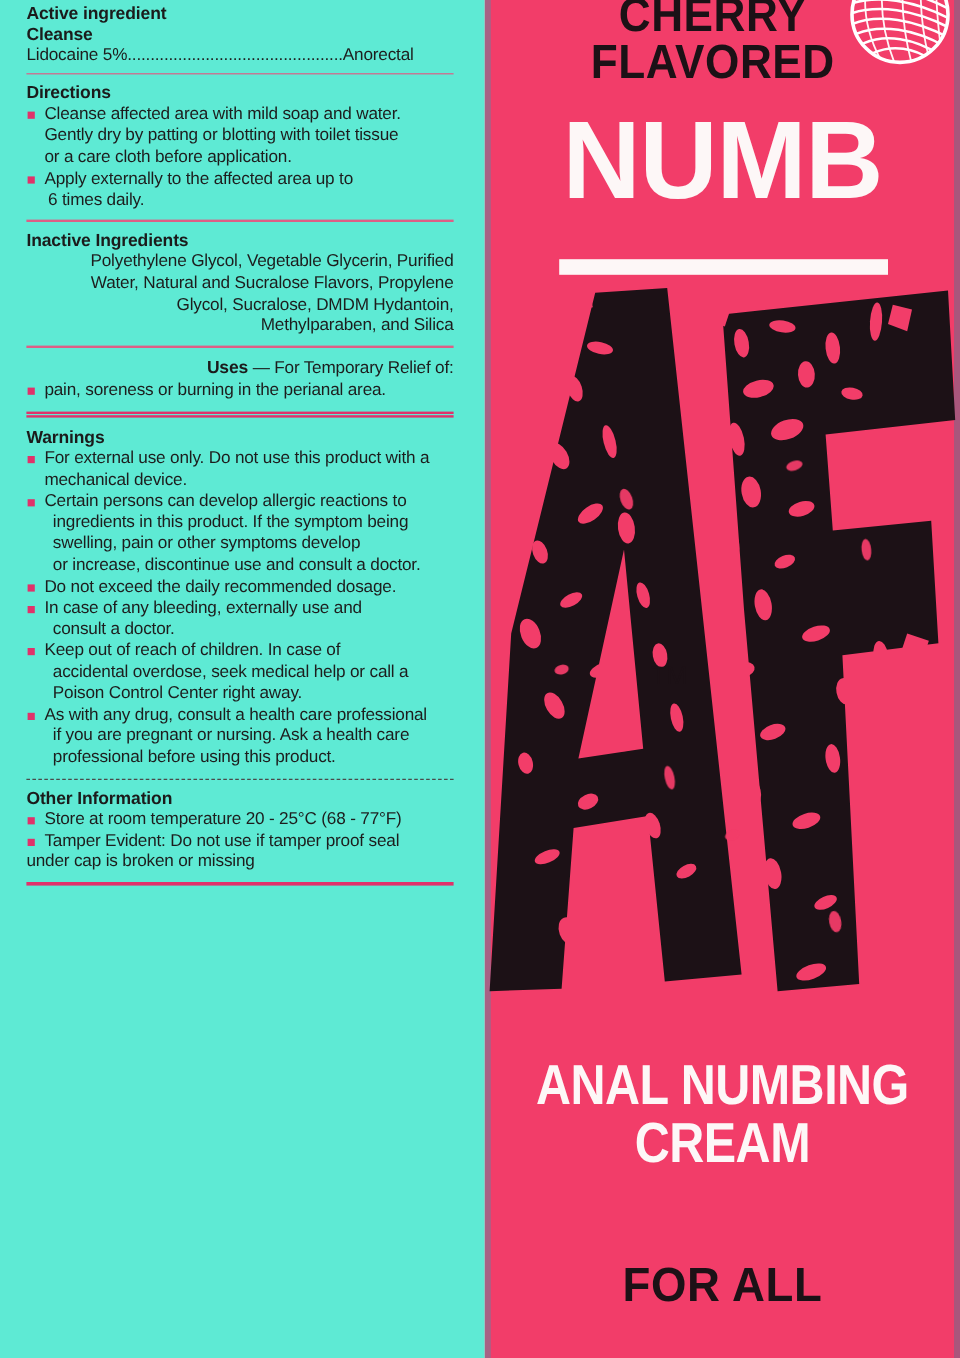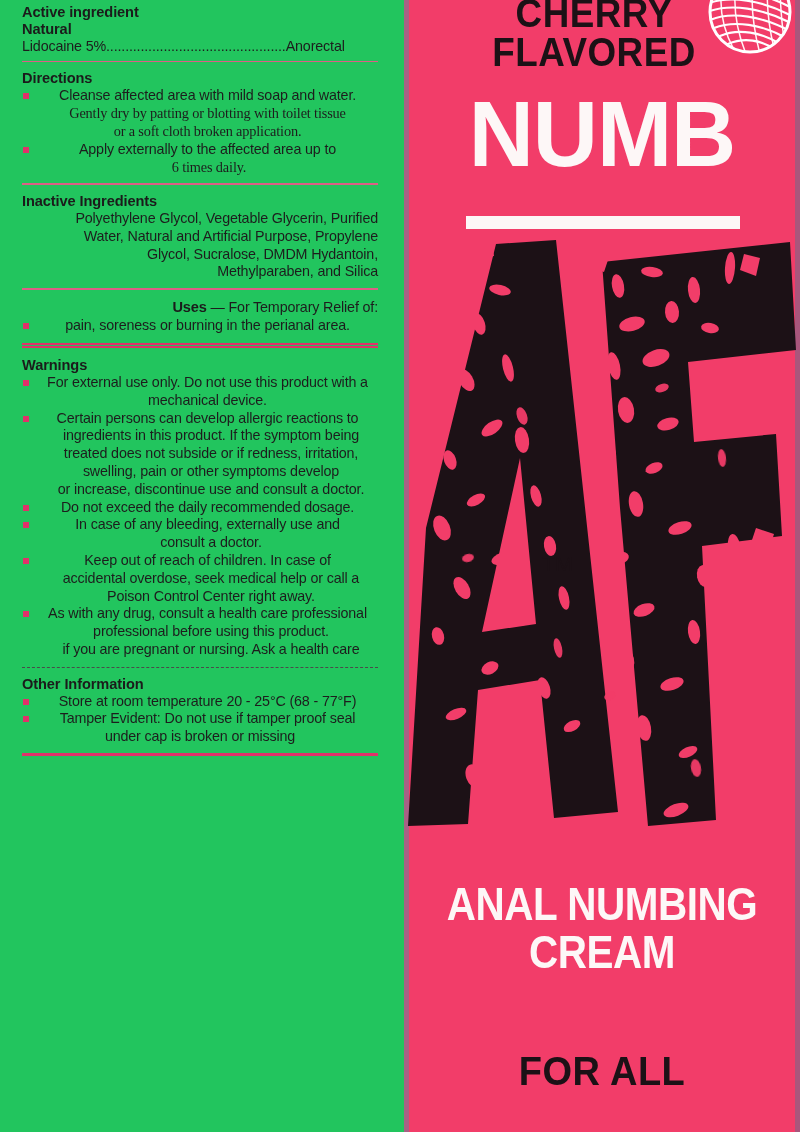--- a/index.html
+++ b/index.html
@@ -18,21 +18,21 @@
     background: #fdfdfd;
   }
 
   
   .facts-panel {
     position: absolute;
     left: 0;
     top: 0;
     width: 404px;
     height: 1132px;
-    background: #22c55e;
+    background: #5eead4;
     box-sizing: border-box;
     padding: 4px 26px 0 22px;
   }
 
   .sec { margin: 0; }
 
   .hd {
     font-weight: bold;
     font-size: 14.6px;
     color: #1b1b1b;
@@ -59,21 +59,20 @@
     letter-spacing: -0.15px;
     white-space: nowrap;
     overflow: hidden;
   }
 
   
   ul.blist {
     list-style: none;
     margin: 0;
     padding: 0;
-    text-align: center;
   }
   ul.blist > li {
     position: relative;
     padding-left: 15px;
     font-size: 14.3px;
     color: #1d1d1d;
     line-height: 1.245;
     letter-spacing: -0.15px;
     margin-bottom: 0px;
   }
@@ -82,21 +81,21 @@
     position: absolute;
     left: 1px;
     top: 6px;
     width: 6px;
     height: 6px;
     background: #e0326a;
   }
   li.hang0 { padding-left: 0; }
   li.hang0::before { display: none; }
 
-  .ln2 { text-indent: 0; font-family: Liberation Serif, serif; }
+  .ln2 { text-indent: 0; }
 
   
   .div-thick {
     height: 3px;
     background: #e0326a;
     margin: 7px 0 8px 0;
   }
   .div-thin {
     height: 1.6px;
     background: #dd5f86;
@@ -227,43 +226,43 @@
 </style>
 </head>
 <body>
 
 <div id="label">
 
   <div class="facts-panel">
 
     <div class="sec">
       <div class="hd">Active ingredient</div>
-      <div class="hd">Natural</div>
+      <div class="hd">Cleanse</div>
       <div class="dotline">Lidocaine 5%...............................................Anorectal</div>
     </div>
 
     <div class="div-thin"></div>
 
     <div class="sec">
       <div class="hd">Directions</div>
       <ul class="blist">
         <li>Cleanse affected area with mild soap and water.</li>
         <li class="hang0 ln2" style="padding-left:15px">Gently dry by patting or blotting with toilet tissue</li>
-        <li class="hang0 ln2" style="padding-left:15px">or a soft cloth broken application.</li>
+        <li class="hang0 ln2" style="padding-left:15px">or a care cloth before application.</li>
         <li>Apply externally to the affected area up to</li>
         <li class="hang0 ln2" style="padding-left:18px">6 times daily.</li>
       </ul>
     </div>
 
     <div class="div-thin"></div>
 
     <div class="sec">
       <div class="hd">Inactive Ingredients</div>
       <div class="body-txt">Polyethylene Glycol, Vegetable Glycerin, Purified</div>
-      <div class="body-txt">Water, Natural and Artificial Purpose, Propylene</div>
+      <div class="body-txt">Water, Natural and Sucralose Flavors, Propylene</div>
       <div class="body-txt">Glycol, Sucralose, DMDM Hydantoin,</div>
       <div class="body-txt">Methylparaben, and Silica</div>
     </div>
 
     <div class="div-thin"></div>
 
     <div class="sec">
       <div class="body-txt">
         <span class="hd-inline">Uses</span>
         <span>— For Temporary Relief of:</span>
@@ -279,36 +278,35 @@
     </div>
 
     <div class="sec">
       <div class="hd">Warnings</div>
       <ul class="blist">
         <li>For external use only. Do not use this product with a</li>
         <li class="hang0" style="padding-left:15px">mechanical device.</li>
 
         <li>Certain persons can develop allergic reactions to</li>
         <li class="hang0" style="padding-left:22px">ingredients in this product. If the symptom being</li>
-        <li class="hang0" style="padding-left:22px">treated does not subside or if redness, irritation,</li>
         <li class="hang0" style="padding-left:22px">swelling, pain or other symptoms develop</li>
         <li class="hang0" style="padding-left:22px">or increase, discontinue use and consult a doctor.</li>
 
         <li>Do not exceed the daily recommended dosage.</li>
 
         <li>In case of any bleeding, externally use and</li>
         <li class="hang0" style="padding-left:22px">consult a doctor.</li>
 
         <li>Keep out of reach of children. In case of</li>
         <li class="hang0" style="padding-left:22px">accidental overdose, seek medical help or call a</li>
         <li class="hang0" style="padding-left:22px">Poison Control Center right away.</li>
 
         <li>As with any drug, consult a health care professional</li>
+        <li class="hang0" style="padding-left:22px">if you are pregnant or nursing. Ask a health care</li>
         <li class="hang0" style="padding-left:22px">professional before using this product.</li>
-        <li class="hang0" style="padding-left:22px">if you are pregnant or nursing. Ask a health care</li>
       </ul>
     </div>
 
     <div class="div-dash"></div>
 
     <div class="sec">
       <div class="hd">Other Information</div>
       <ul class="blist">
         <li>Store at room temperature 20 - 25°C (68 - 77°F)</li>
         <li>Tamper Evident: Do not use if tamper proof seal</li>

